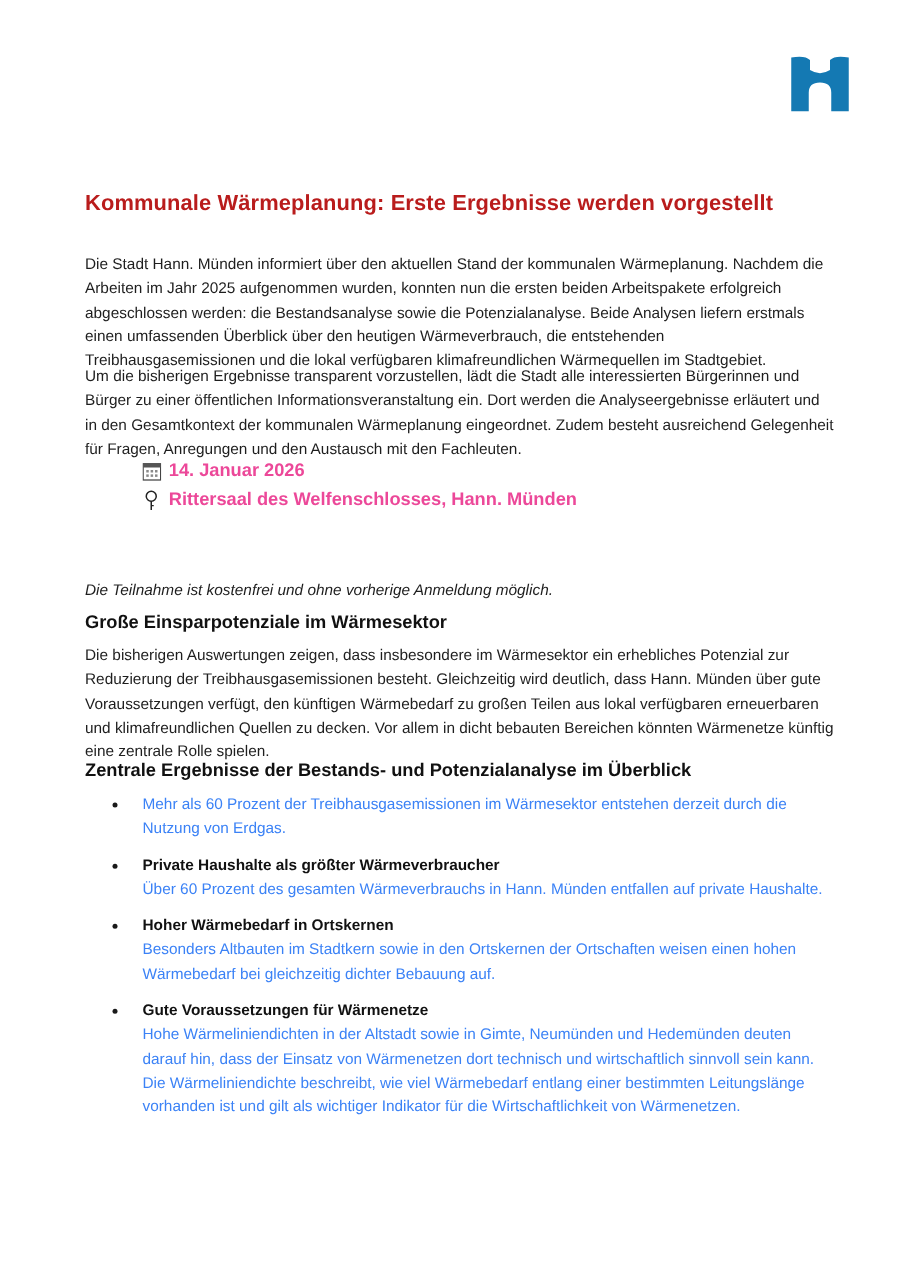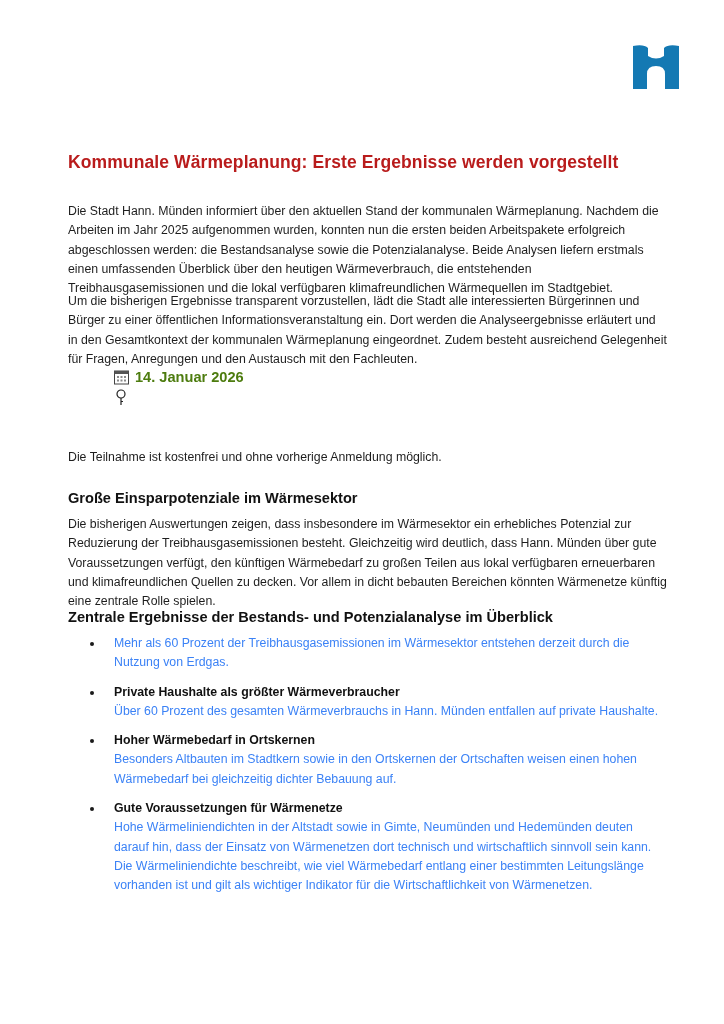--- a/index.html
+++ b/index.html
@@ -6,23 +6,23 @@
   body { width: 724px; height: 1024px; position: relative; overflow: hidden;
          font-family: "Liberation Sans", sans-serif; color: #1a1a1a; }
   .logo { position: absolute; left: 632px; top: 44px; width: 48px; height: 46px; }
   .page-title { position: absolute; left: 68px; top: 152px; margin: 0;
                 font-size: 17.5px; font-weight: bold; letter-spacing: 0.1px; color: #b91c1c; }
   .p { position: absolute; left: 68px; margin: 0; font-size: 12.3px; line-height: 19.3px; color: #1e1e1e; width: 600px; }
   .p1 { top: 202px; }
   .p2 { top: 292px; }
   .event { position: absolute; left: 113px; top: 366px; }
   .event-title { font-size: 14.6px; font-weight: bold; margin: 0; line-height: 22px; color: #111; }
-  .event-line { display: flex; align-items: center; font-size: 14.6px; font-weight: bold; line-height: 23px; color: #4d7c0f; text-align: center; }
+  .event-line { display: flex; align-items: center; font-size: 14.6px; font-weight: bold; line-height: 23px; color: #ec4899; text-align: center; }
   .event-line .ico { width: 16px; height: 16px; margin-right: 6px; display: inline-flex; align-items: center; justify-content: center; }
-  .p3 { top: 448px; }
+  .p3 { top: 463px; font-style: italic; }
   .h2 { position: absolute; left: 68px; margin: 0; font-size: 14.6px; font-weight: bold; color: #111; }
   .h2a { top: 490px; }
   .p4 { top: 515px; }
   .h2b { top: 609px; }
   .bullets { position: absolute; left: 90px; top: 634px; margin: 0; padding: 0; list-style: none; width: 580px; }
   .bullets li { position: relative; padding-left: 24px; margin-bottom: 10px; font-size: 12.3px; line-height: 19.3px; }
   .bullets li .dot { position: absolute; left: 0; top: 8px; width: 4px; height: 4px; border-radius: 50%; background: #1a1a1a; }
   .bullets li .b-title { font-weight: bold; display: block; color: #111; }
   .bullets li .b-text { display: block; color: #3b82f6; }
 </style>
@@ -57,20 +57,21 @@
     <span>14. Januar 2026</span>
   </div>
   <div class="event-line">
     <span class="ico">
       <svg width="12" height="17" viewBox="0 0 12 17">
           <circle cx="6" cy="5" r="4" fill="none" stroke="#222" stroke-width="1.2"></circle>
           <line x1="6" y1="9" x2="6" y2="16" stroke="#222" stroke-width="1.2"></line>
           <line x1="6" y1="12.5" x2="8" y2="12.5" stroke="#222" stroke-width="1"></line>
         </svg>
     </span>
+    <span>Rittersaal des Welfenschlosses, Hann. Münden</span>
   </div>
 </div>
 
 <p class="p p3">Die Teilnahme ist kostenfrei und ohne vorherige Anmeldung möglich.</p>
 
 <h2 class="h2 h2a">Große Einsparpotenziale im Wärmesektor</h2>
 <p class="p p4">Die bisherigen Auswertungen zeigen, dass insbesondere im Wärmesektor ein erhebliches Potenzial zur Reduzierung der Treibhausgasemissionen besteht. Gleichzeitig wird deutlich, dass Hann. Münden über gute Voraussetzungen verfügt, den künftigen Wärmebedarf zu großen Teilen aus lokal verfügbaren erneuerbaren und klimafreundlichen Quellen zu decken. Vor allem in dicht bebauten Bereichen könnten Wärmenetze künftig eine zentrale Rolle spielen.</p>
 
 <h2 class="h2 h2b">Zentrale Ergebnisse der Bestands- und Potenzialanalyse im Überblick</h2>
 

